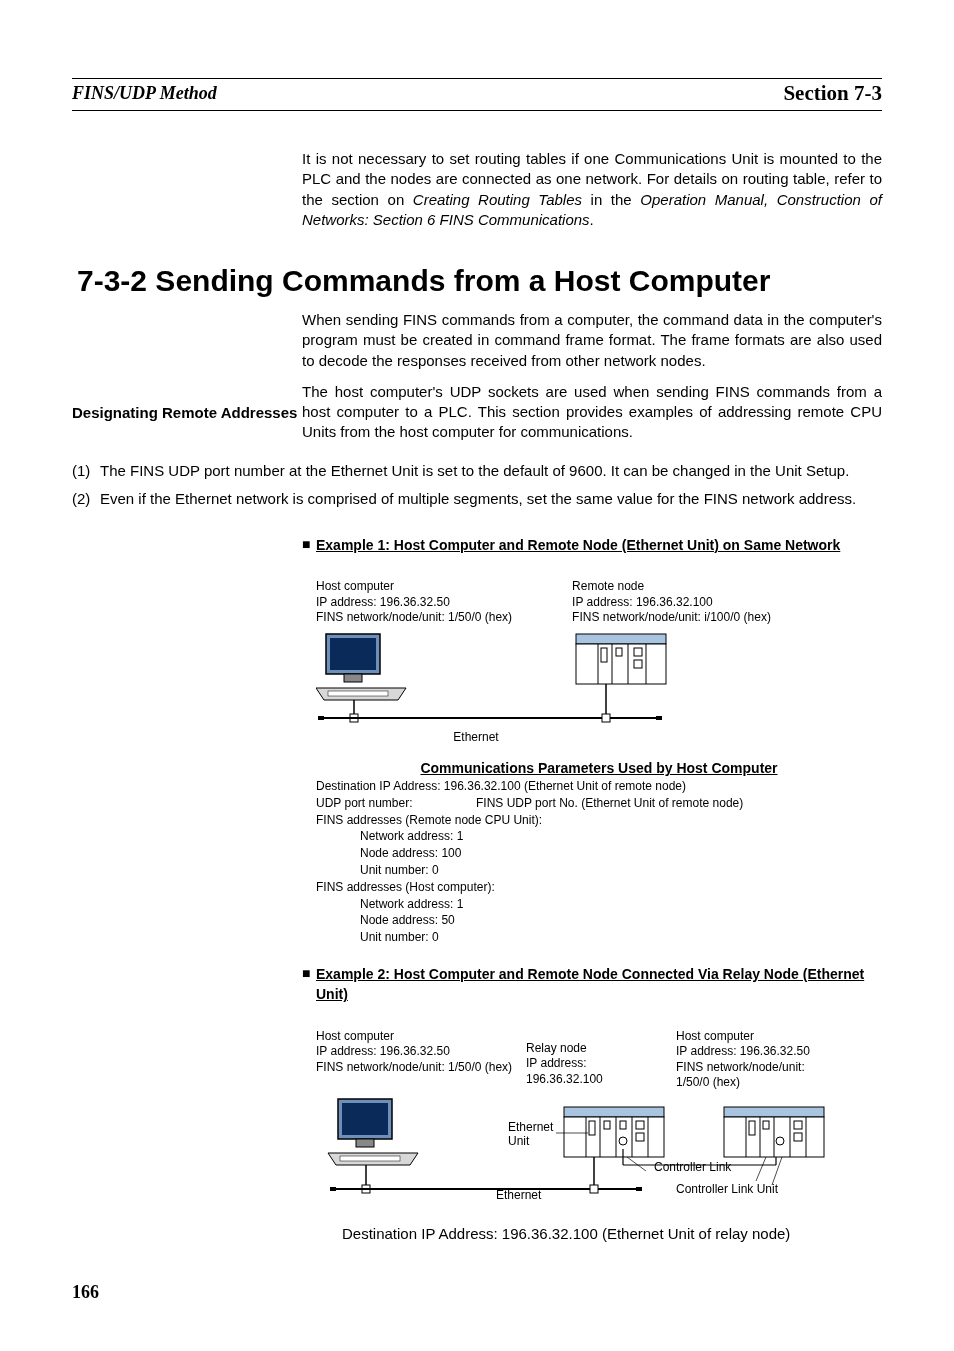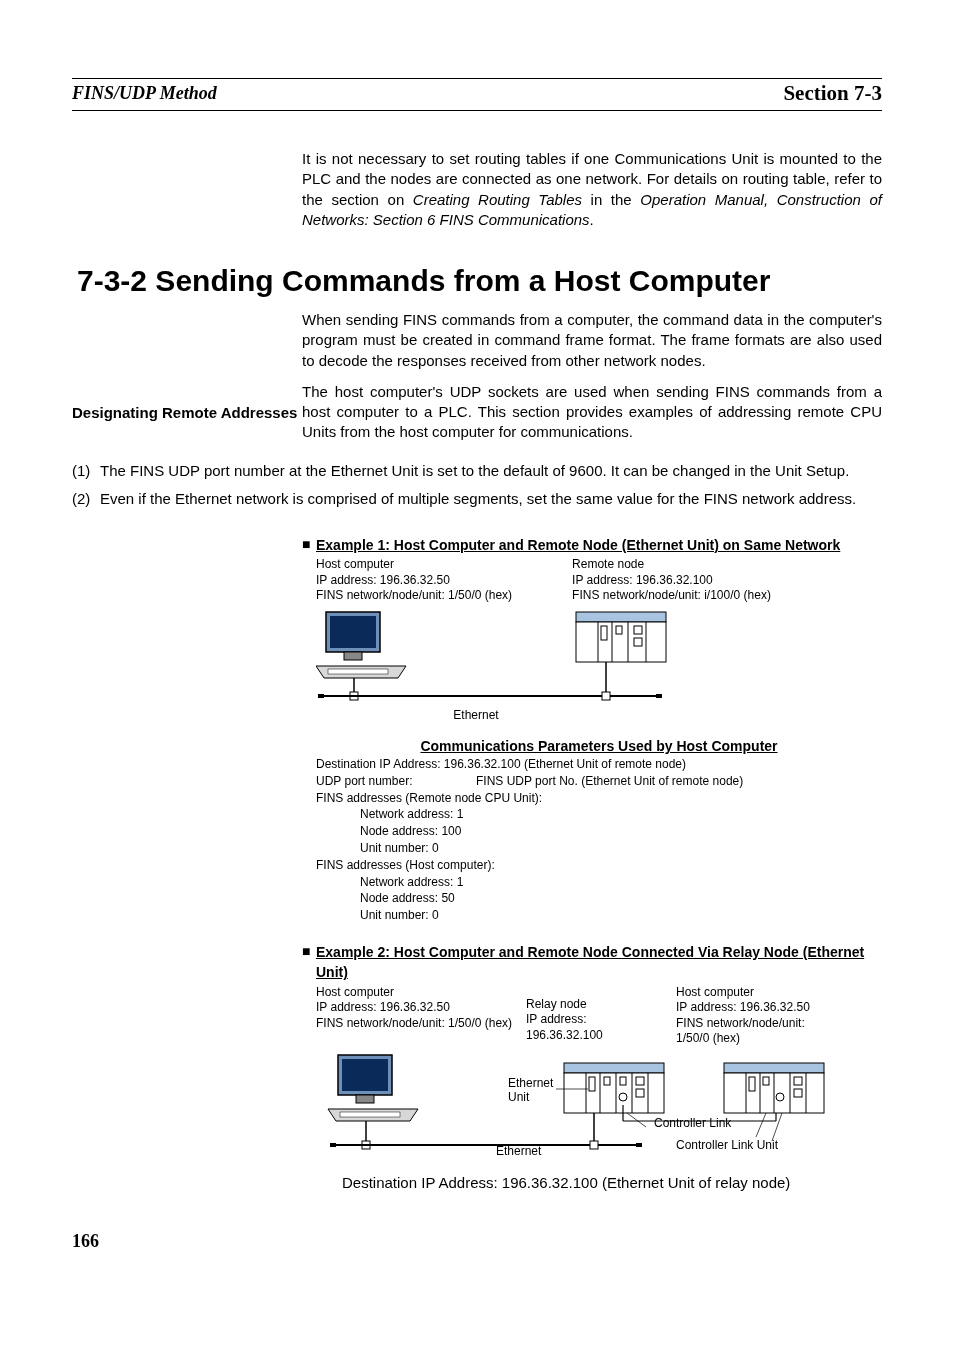--- a/index.html
+++ b/index.html
@@ -24,30 +24,30 @@
     .sidebar-label { width: 230px; font-size: 15px; font-weight: bold; flex-shrink: 0; }
     .content-col { flex: 1; }
     .note-label { width: 230px; text-align: right; padding-right: 30px; font-size: 15px; font-weight: bold; flex-shrink: 0; }
     .note-list { flex: 1; }
     .note-item { display: flex; font-size: 15px; line-height: 1.35; text-align: justify; margin-bottom: 8px; }
     .note-num { width: 28px; flex-shrink: 0; }
     .note-text { flex: 1; }
     .ex-row { display: flex; margin-left: 230px; margin-top: 18px; }
     .bullet { width: 14px; font-size: 14px; flex-shrink: 0; line-height: 1.3; }
     .ex-title { font-size: 14px; font-weight: bold; text-decoration: underline; line-height: 1.45; }
-    .diagram-area { margin-left: 244px; margin-top: 2px; margin-bottom: 8px; }
+    .diagram-area { margin-left: 244px; margin-top: 24px; margin-bottom: 8px; }
     .diagram-cols { display: flex; gap: 60px; }
     .diag-text { font-size: 12px; line-height: 1.3; }
     .diag-caption { font-size: 12px; text-align: center; margin-top: 4px; }
     .sub-title { font-size: 14px; font-weight: bold; text-decoration: underline; margin-left: 244px; margin-top: 16px; text-align: center; }
     .params { font-size: 12px; line-height: 1.4; margin-left: 244px; margin-top: 2px; }
     .params-indent { margin-left: 44px; }
     .footer-num { font-family: "Times New Roman", serif; font-weight: bold; font-size: 18px; margin-top: 40px; }
     svg { display: block; }
-    .dest-line { font-size: 15px; margin-left: 270px; margin-top: 17px; }
+    .dest-line { font-size: 15px; margin-left: 270px; margin-top: 24px; }
   </style>
 </head>
 <body>
 
 <div class="header-line"></div>
 <div class="header-row">
   <div class="header-left">FINS/UDP Method</div>
   <div class="header-right">Section 7-3</div>
 </div>
 <div class="header-line-thin"></div>

